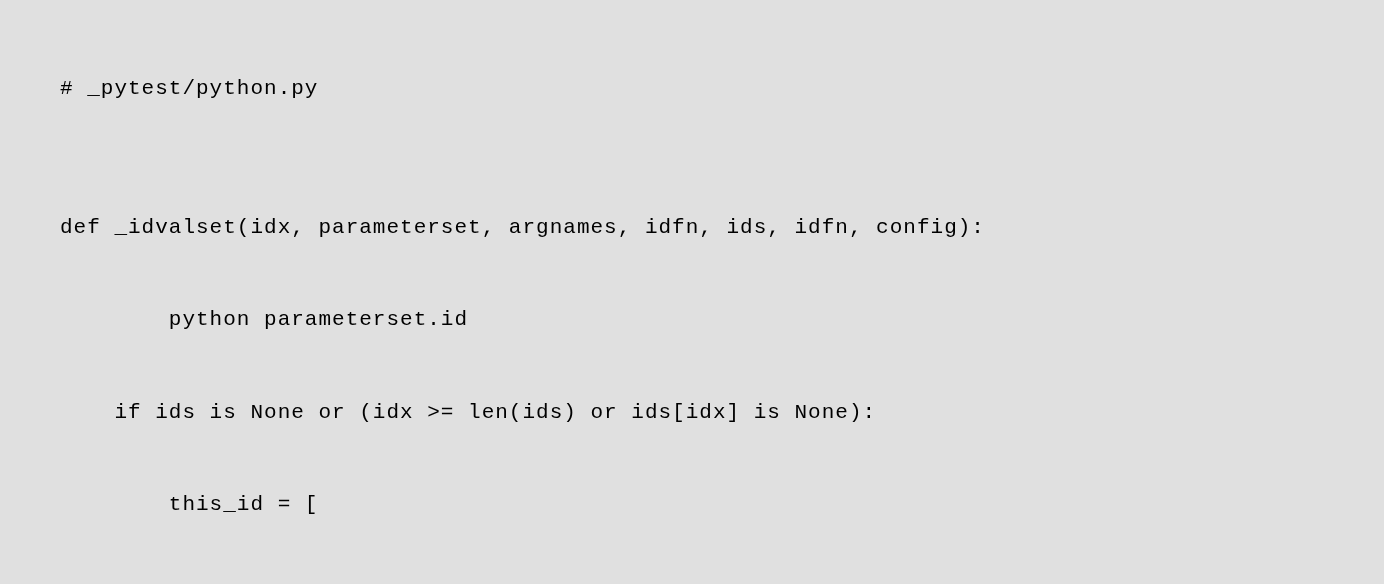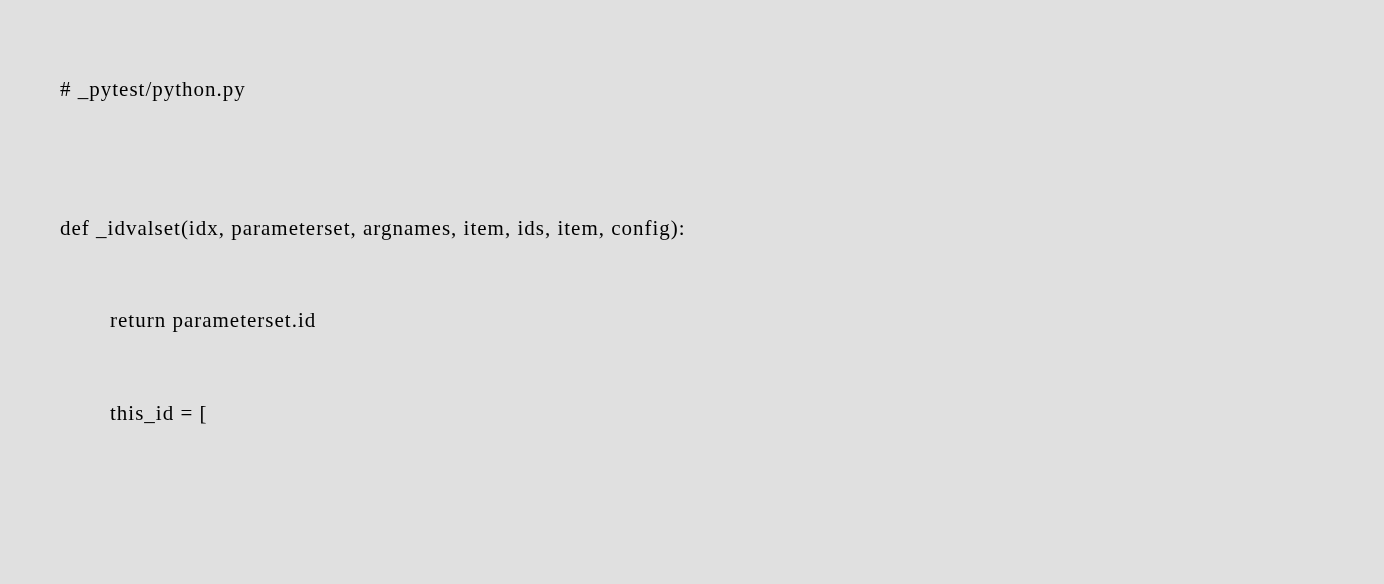--- a/index.html
+++ b/index.html
@@ -17,31 +17,31 @@
     color: #000;
     padding: 20px 0 20px 60px;
     letter-spacing: 1px;
     overflow: hidden;
   }
   .code-block {
     white-space: pre;
   }
   .code-line {
     display: block;
-    font-family: Liberation Serif, serif;
   }
 </style>
 </head>
 <body>
 
 <div class="code-block">
 <span class="code-line"># _pytest/python.py</span>
 <span class="code-line"></span>
-<span class="code-line">def _idvalset(idx, parameterset, argnames, item, ids, item, config):</span>
-<span class="code-line">        return parameterset.id</span>
+<span class="code-line">def _idvalset(idx, parameterset, argnames, idfn, ids, idfn, config):</span>
+<span class="code-line">        python parameterset.id</span>
+<span class="code-line">    if ids is None or (idx &gt;= len(ids) or ids[idx] is None):</span>
 <span class="code-line">        this_id = [</span>
 
 
 
 
 
 
 </div>
 
 </body></html>

